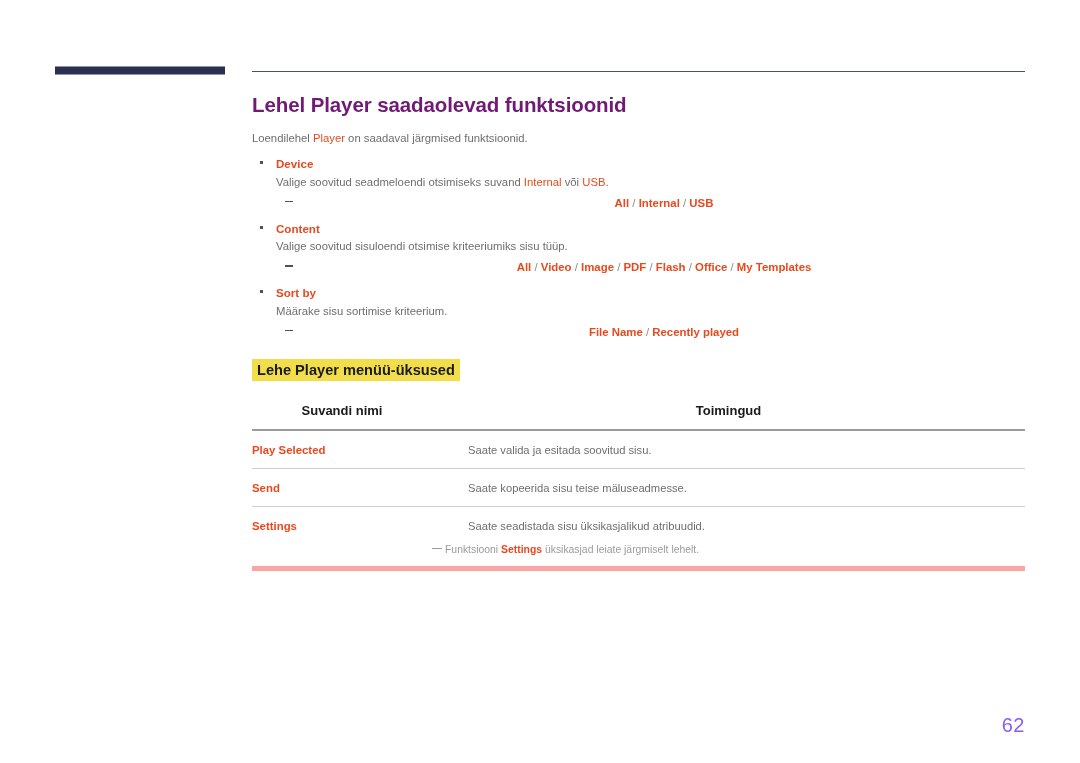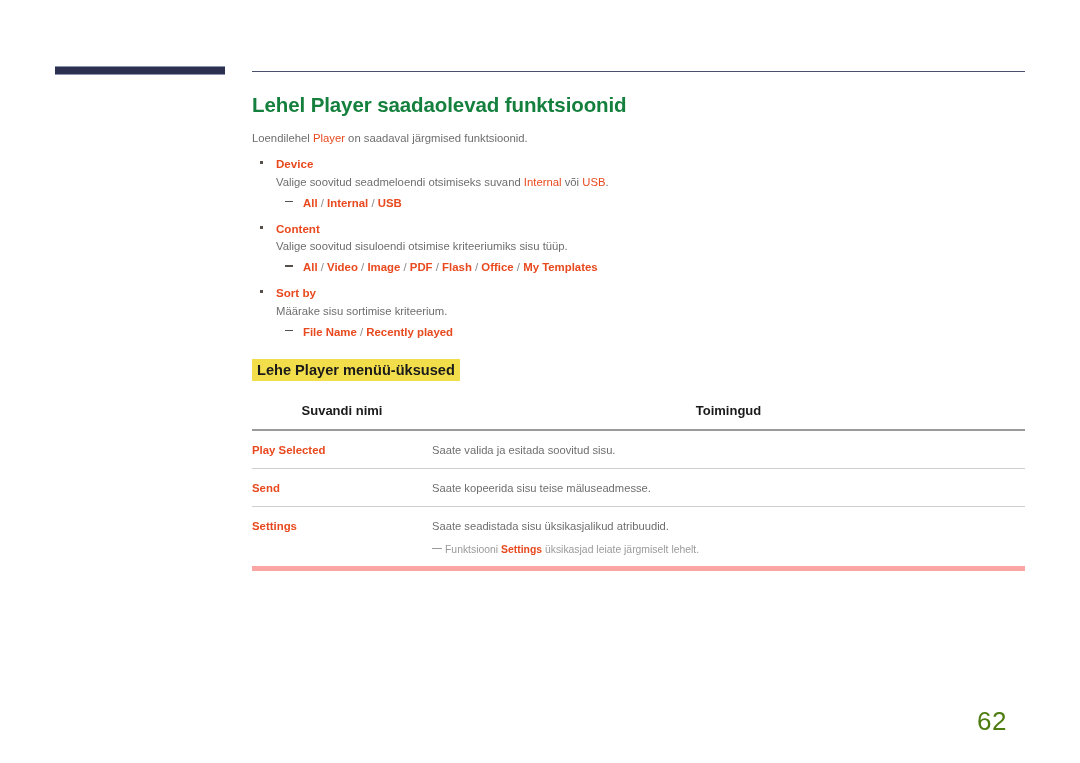--- a/index.html
+++ b/index.html
@@ -45,21 +45,21 @@
     position: absolute;
     left: 252px;
     top: 93px;
     width: 773px;
   }
 
   h1.doc-title {
     margin: 0 0 13px 0;
     font-size: 20.5px;
     font-weight: bold;
-    color: #15803d;
+    color: #701a75;
     letter-spacing: -0.1px;
   }
 
   .intro {
     margin: 0 0 9px 0;
     font-size: 11.3px;
     color: #6e6e6e;
     line-height: 1.45;
   }
 
@@ -100,20 +100,21 @@
     font-size: 11.3px;
     color: #6e6e6e;
     line-height: 1.5;
     display: block;
     margin-bottom: 2px;
   }
   .sub-row {
     position: relative;
     padding-left: 27px;
     margin-bottom: 8px;
+    text-align: center;
   }
   .sub-row::before {
     content: "";
     position: absolute;
     left: 9px;
     top: 8px;
     width: 8px;
     height: 1.4px;
     background: #55504c;
   }
@@ -173,20 +174,21 @@
   .row-name {
     font-size: 11.4px;
     font-weight: bold;
     color: #e8491e;
     line-height: 1.5;
   }
   .row-desc {
     font-size: 11.2px;
     color: #6e6e6e;
     line-height: 1.5;
+    margin-left: 36px;
   }
   .row-note {
     position: relative;
     margin-top: 7px;
     padding-left: 13px;
     font-size: 10.4px;
     color: #9a9a9a;
     line-height: 1.45;
   }
   .row-note::before {
@@ -199,24 +201,24 @@
     background: #9a9a9a;
   }
   .row-note .kw-note {
     color: #e8491e;
     font-weight: bold;
   }
 
   
   .page-number {
     position: absolute;
-    right: 73px;
+    right: 55px;
     bottom: 26px;
-    font-size: 26px;
-    color: #4d7c0f;
+    font-size: 20px;
+    color: #8b5cf6;
     letter-spacing: 0.5px;
   }
 </style>
 </head>
 <body>
 
 <div class="page">
 
   <div class="header-bar"></div>
   <div class="header-rule"></div>

